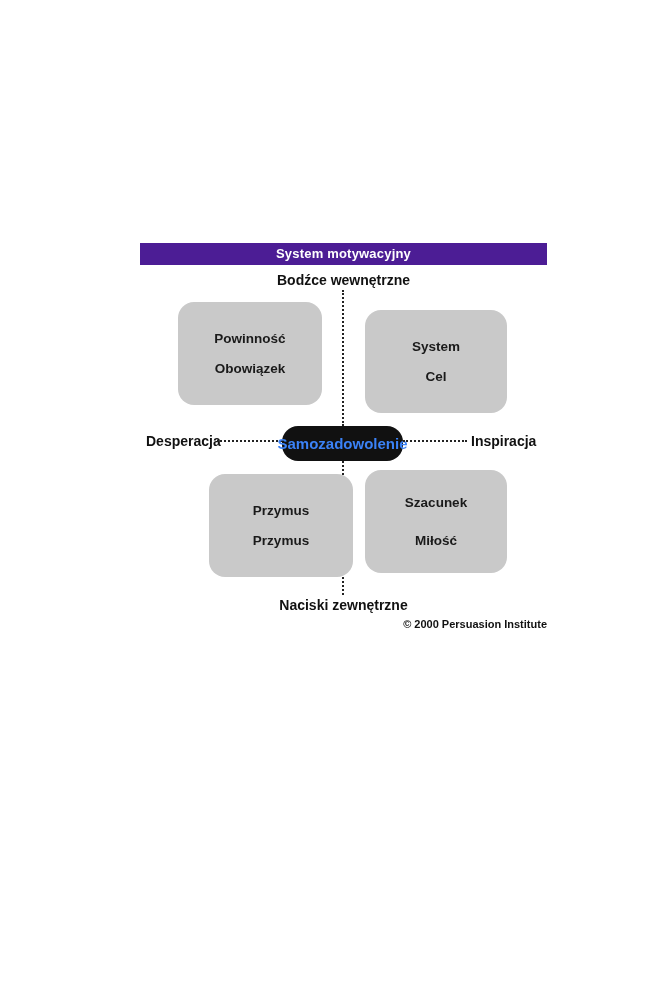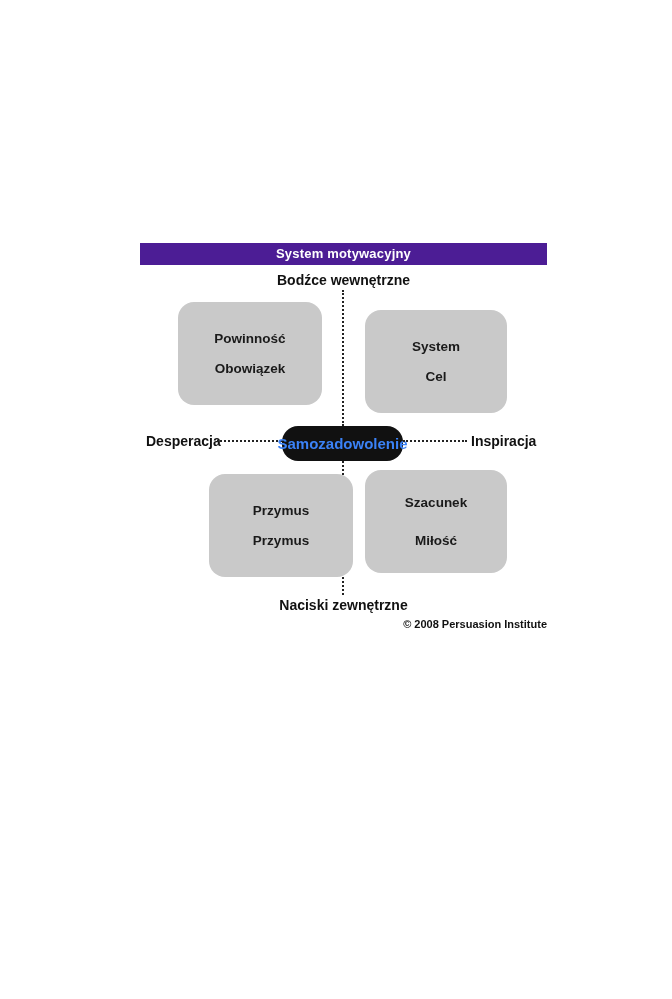--- a/index.html
+++ b/index.html
@@ -161,15 +161,15 @@
     <span class="line">Przymus</span>
   </div>
 
   <div class="quad-box br">
     <span class="line">Szacunek</span>
     <span class="line">Miłość</span>
   </div>
 
   <div class="axis-label bottom">Naciski zewnętrzne</div>
 
-  <div class="copyright">© 2008 Persuasion Institute</div>
+  <div class="copyright">© 2000 Persuasion Institute</div>
 
 </div>
 
 </body></html>

